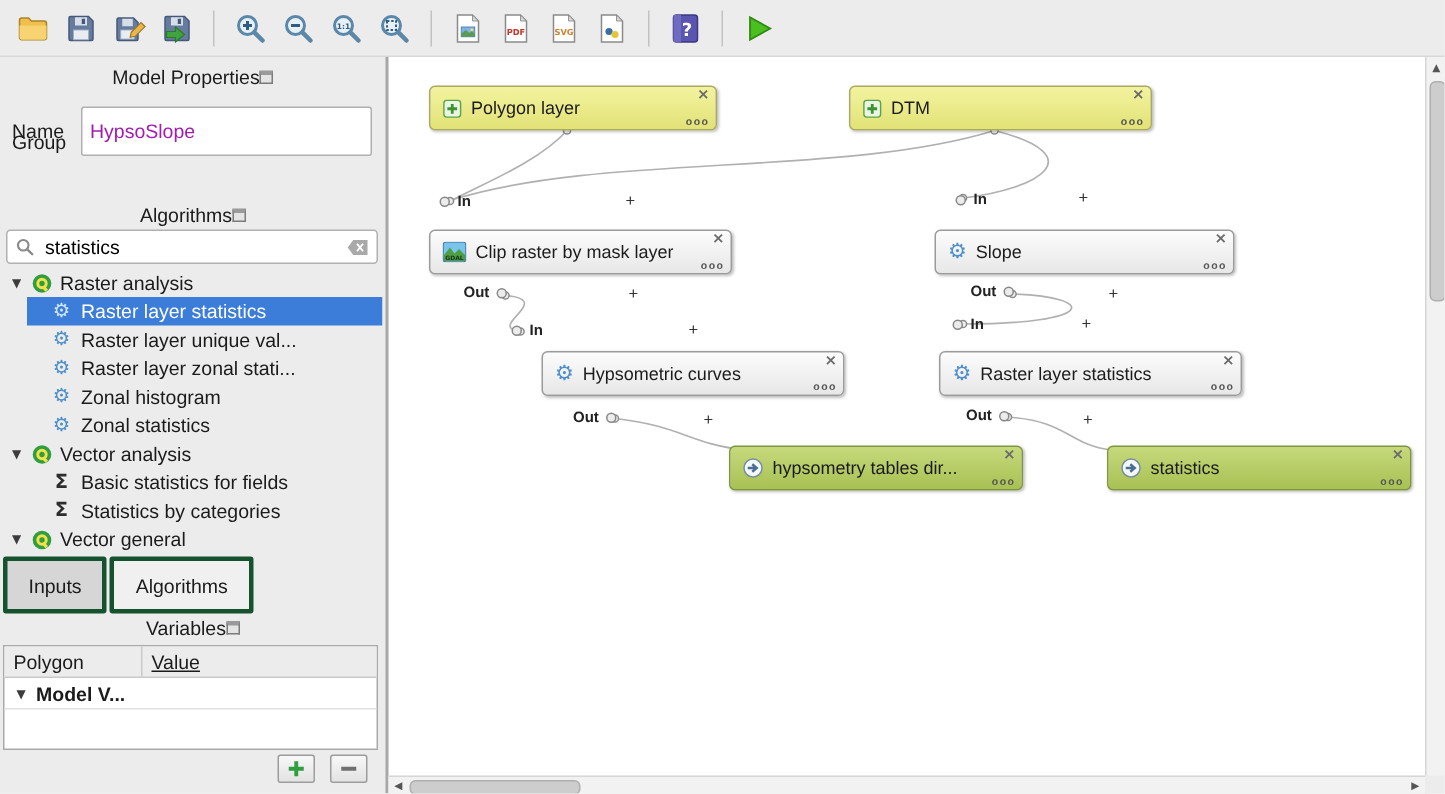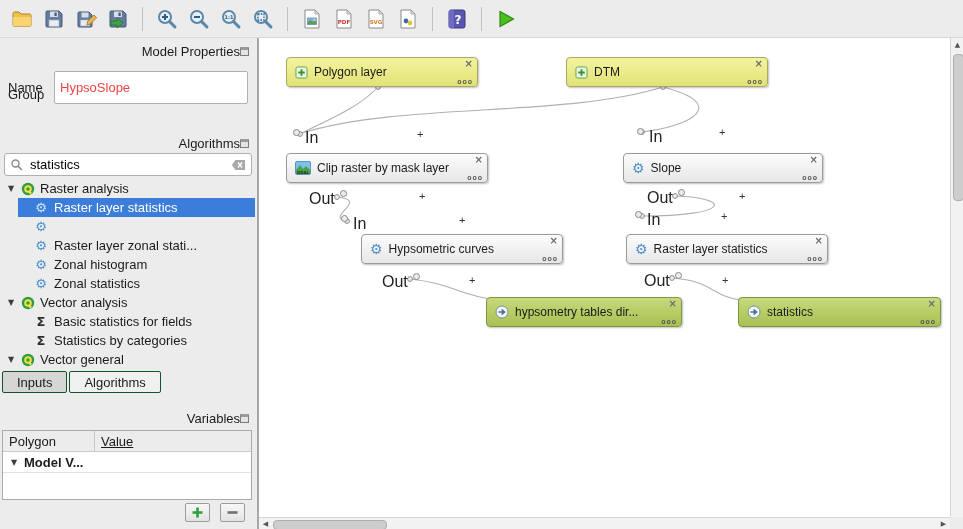--- a/index.html
+++ b/index.html
@@ -11,44 +11,44 @@
   .toolbar{position:absolute;left:0;top:0;width:100%;height:38px;display:flex;align-items:center;
            padding-left:6px;box-sizing:border-box;border-bottom:1px solid #d8d8d8;}
   .tbtn{width:30px;height:30px;border:1px solid transparent;background:transparent;display:flex;
         align-items:center;justify-content:center;padding:0;margin:0 1px;border-radius:3px;}
   .tsep{width:1px;height:24px;background:#c2c2c2;margin:0 8px;}
 
   
   .left-panel{position:absolute;left:0;top:38px;width:258px;height:491px;background:#ececec;
               border-right:1px solid #a8a8a8;box-sizing:border-box;}
   .dock-header{position:absolute;left:8px;right:8px;height:18px;display:flex;
-               justify-content:flex-end;align-items:center;}
+               justify-content:center;align-items:center;}
   .float-btn{width:9px;height:9px;border:1px solid #7b7b7b;border-top:3px solid #9a9a9a;
              background:#e4e4e4;padding:0;}
   .form-row{position:absolute;left:8px;right:9px;height:24px;display:flex;align-items:center;gap:6px;}
   .form-row label{width:40px;}
   .text-input{flex:1;height:33px;border:1px solid #b0b0b0;border-radius:2px;padding:0 5px;
-              font:inherit;background:#fff;box-sizing:border-box;color:#ef4444;}
+              font:inherit;background:#fff;box-sizing:border-box;color:#a21caf;}
   .search-box{position:absolute;left:4px;right:5px;top:115px;height:23px;background:#fff;
               border:1px solid #b0b0b0;border-radius:3px;display:flex;align-items:center;
               padding:0 5px;gap:5px;box-sizing:border-box;}
   .search-box input{border:none;outline:none;flex:1;font:inherit;background:transparent;}
 
   .tree{position:absolute;left:0;right:2px;top:141px;height:191px;overflow:hidden;}
   .tree-row{height:19px;display:flex;align-items:center;}
   .tree-row.group{padding-left:6px;gap:5px;}
   .tree-row.child{margin-left:18px;padding-left:16px;gap:6px;}
   .tree-row.child.selected{background:#3b7dd8;color:#fff;}
   .expander{width:10px;font-size:8px;color:#3c3c3c;text-align:center;}
   .gear{font-size:13px;color:#4e8fcc;line-height:1;width:14px;text-align:center;}
   .selected .gear{color:#cfe3ff;}
   .sigma{font-weight:bold;font-size:13px;color:#2d2d2d;width:14px;text-align:center;}
 
   .tabs{position:absolute;left:2px;top:333px;height:24px;display:flex;gap:2px;}
-  .tab{padding:0 14px;border:1px solid #14532d;border-radius:2px;background:#d6d6d6;height:22px;
+  .tab{padding:0 14px;border:3px solid #14532d;border-radius:2px;background:#d6d6d6;height:38px;
        display:flex;align-items:center;box-sizing:border-box;}
   .tab.active{background:#f0f0f0;}
 
   .var-table{position:absolute;left:2px;right:5px;top:392px;height:70px;background:#fff;
              border:1px solid #aaa;box-sizing:border-box;}
   .var-head{display:flex;height:20px;background:#ececec;border-bottom:1px solid #c9c9c9;
             align-items:center;}
   .var-head .c1{width:92px;border-right:1px solid #c9c9c9;padding-left:6px;box-sizing:border-box;height:100%;display:flex;align-items:center;}
   .var-head .c2{flex:1;padding-left:6px;text-decoration:underline;}
   .var-row{display:flex;align-items:center;height:20px;border-bottom:1px solid #e2e2e2;
@@ -65,21 +65,21 @@
   .wires{position:absolute;left:0;top:0;z-index:0;}
   .node{position:absolute;border-radius:4px;display:flex;align-items:center;gap:6px;padding:0 8px;
         box-sizing:border-box;font-size:12px;z-index:2;box-shadow:1px 1px 2px rgba(0,0,0,.25);height:30px;}
   .param{background:linear-gradient(#f3f3a0,#e2e277);border:1px solid #a9a95f;}
   .alg{background:linear-gradient(#fcfcfc,#e7e7e7);border:1px solid #9b9b9b;}
   .output{background:linear-gradient(#c6d97c,#a8c153);border:1px solid #7f953f;}
   .nlabel{white-space:nowrap;overflow:hidden;}
   .nx{position:absolute;top:1px;right:4px;font-size:10px;color:#6a6a6a;font-weight:bold;line-height:1;}
   .nooo{position:absolute;bottom:1px;right:4px;font-size:7px;color:#555;letter-spacing:1px;
         line-height:1;font-weight:bold;}
-  .port{position:absolute;display:flex;gap:5px;font-size:16px;color:#222;z-index:1;}
+  .port{position:absolute;display:flex;align-items:center;gap:5px;font-size:10px;color:#222;z-index:1;font-weight:bold;}
   .pdot{width:5px;height:5px;border-radius:50%;background:#ececec;border:1px solid #878787;}
   .pplus{position:absolute;font-size:11px;color:#333;z-index:1;}
   .ngear{font-size:14px;color:#4e8fcc;line-height:1;}
 
   
   .vsb{position:absolute;right:0;top:0;bottom:0;width:13px;background:#f2f2f2;border-left:1px solid #d6d6d6;box-sizing:border-box;}
   .hsb{position:absolute;left:0;right:13px;bottom:0;height:12px;background:#f2f2f2;border-top:1px solid #d6d6d6;box-sizing:border-box;}
   .sb-arrow{position:absolute;font-size:7px;color:#555;width:13px;height:12px;display:flex;
             align-items:center;justify-content:center;}
   .vthumb{position:absolute;left:2px;width:9px;top:16px;height:145px;background:#cdcdcd;
@@ -243,20 +243,21 @@
             <rect x="8.3" y="8.3" width="3.8" height="2.2" transform="rotate(45 8.3 8.3)" fill="#f4e04c"></rect>
           </svg>
         <span>Raster analysis</span>
       </div>
       <div class="tree-row child selected">
         <span class="gear glyph">⚙</span>
         <span>Raster layer statistics</span>
       </div>
       <div class="tree-row child">
         <span class="gear glyph">⚙</span>
+        <span>Raster layer unique val...</span>
       </div>
       <div class="tree-row child">
         <span class="gear glyph">⚙</span>
         <span>Raster layer zonal stati...</span>
       </div>
       <div class="tree-row child">
         <span class="gear glyph">⚙</span>
         <span>Zonal histogram</span>
       </div>
       <div class="tree-row child">

